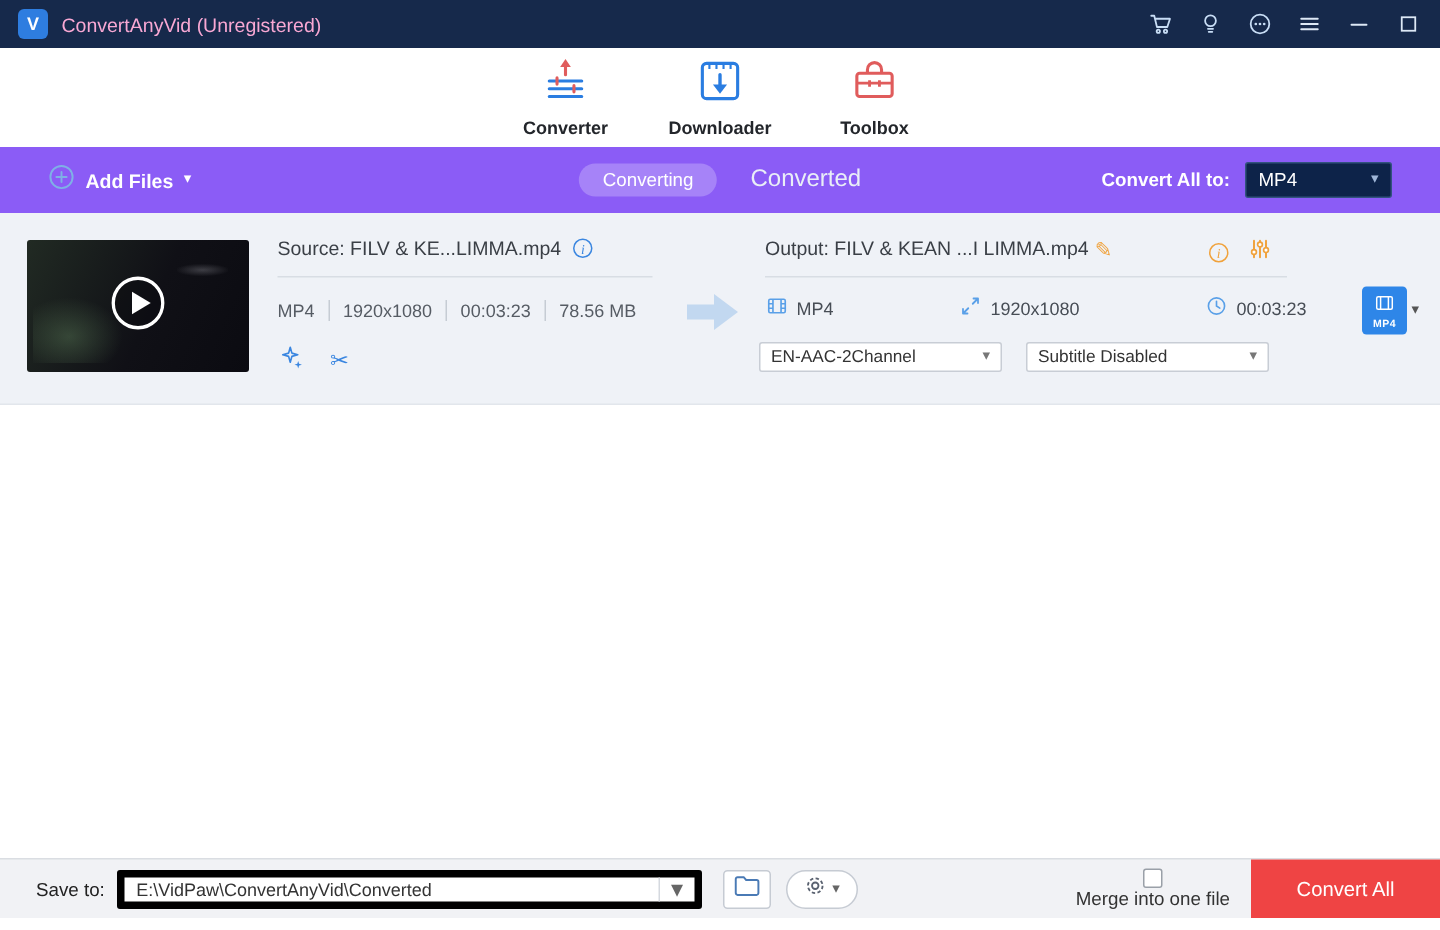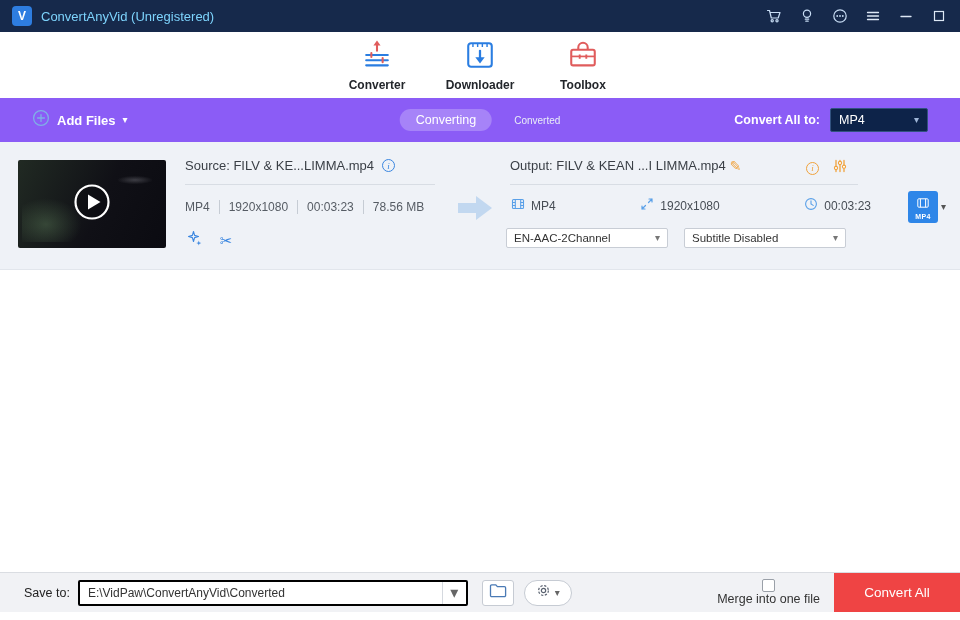--- a/index.html
+++ b/index.html
@@ -6,21 +6,21 @@
   html,body { width:960px; height:620px; }
   body { font-family:"Liberation Sans","DejaVu Sans",sans-serif; background:#fff; }
   .app { position:relative; width:960px; height:620px; background:#fff; overflow:hidden; }
 
   
   .titlebar { position:absolute; top:0; left:0; right:0; height:32px; background:#16294b;
               display:flex; align-items:center; padding:0 12px; }
   .app-logo { width:20px; height:20px; background:#2e7de0; border-radius:4px;
               display:flex; align-items:center; justify-content:center;
               color:#fff; font-size:12px; font-weight:bold; }
-  .app-title { margin-left:9px; color:#7dd3fc; font-size:13px; }
+  .app-title { margin-left:9px; color:#f9a8d4; font-size:13px; }
   .titlebar-actions { margin-left:auto; display:flex; align-items:center; gap:15px; }
   .tb-icon { width:18px; height:18px; display:flex; align-items:center; justify-content:center; cursor:pointer; }
 
   
   .nav { position:absolute; top:32px; left:0; right:0; height:66px; background:#fff;
          display:flex; justify-content:center; align-items:flex-start; gap:10px; padding-top:4px; }
   .nav-tab { width:93px; height:58px; display:flex; flex-direction:column; align-items:center;
              justify-content:center; gap:3px; border:1px solid transparent; border-radius:3px; cursor:pointer; }
   .nav-tab.active { border-color:#b8d4f2; background:#f6fbff; box-shadow:0 1px 4px rgba(60,120,200,.18); }
   .nav-tab .label { font-size:12px; font-weight:bold; color:#23262b; }
@@ -29,21 +29,21 @@
   
   .toolbar { position:absolute; top:98px; left:0; right:0; height:44px; background:#8b5cf6;
              display:flex; align-items:center; padding:0 32px; color:#fff; }
   .addfiles { display:flex; align-items:center; gap:7px; cursor:pointer; }
   .addfiles .label { font-size:13px; font-weight:bold; color:#fff; }
   .caret { font-size:10px; line-height:1; }
   .queue-tabs { position:absolute; left:50%; top:0; height:100%; transform:translateX(-50%);
                 display:flex; align-items:center; gap:22px; }
   .pill { background:rgba(255,255,255,.24); border-radius:12px; padding:4px 16px;
           font-size:12.5px; color:#fff; cursor:pointer; }
-  .queue-tab { font-size:10px; color:#e9eef7; cursor:pointer; }
+  .queue-tab { font-size:16px; color:#e9eef7; cursor:pointer; }
   .convertall-group { margin-left:auto; display:flex; align-items:center; gap:10px; }
   .convertall-label { font-size:12.5px; font-weight:bold; color:#fff; }
   .format-select { width:98px; height:24px; background:#0d2349; border:1px solid #32527f;
                    border-radius:2px; display:flex; align-items:center; padding:0 8px;
                    font-size:12.5px; color:#fff; cursor:pointer; }
   .format-select .caret { margin-left:auto; color:#9fb6d8; }
 
   
   .file-strip { position:absolute; top:142px; left:0; right:0; height:128px; background:#eff2f7;
                 border-bottom:1px solid #e2e6ec; }
@@ -90,21 +90,21 @@
   .format-badge { width:30px; height:32px; background:#2e86e8; border-radius:3px; color:#fff;
                   display:flex; flex-direction:column; align-items:center; justify-content:center; gap:1px; }
   .format-badge .txt { font-size:7px; font-weight:bold; letter-spacing:.3px; }
   .badge-caret { color:#555; }
 
   
   .footer { position:absolute; left:0; right:0; top:572px; height:40px; background:#f1f2f5;
             border-top:1px solid #dadde2; display:flex; align-items:center; padding-left:24px; }
   .saveto-label { font-size:12.5px; color:#222; }
   .path-input-wrap { margin-left:8px; width:390px; height:26px; background:#fff;
-                     border:2px solid #000000; border-radius:2px; display:flex; align-items:stretch; }
+                     border:5px solid #000000; border-radius:2px; display:flex; align-items:stretch; }
   .path-input { flex:1; border:none; outline:none; padding:0 8px; font-size:12px; color:#333;
                 font-family:"Liberation Sans","DejaVu Sans",sans-serif; background:transparent; }
   .path-caret { width:24px; border-left:1px solid #d5d9df; display:flex; align-items:center;
                 justify-content:center; color:#666; cursor:pointer; }
   .folder-btn { margin-left:14px; width:32px; height:26px; background:#fff; border:1px solid #c6cbd3;
                 border-radius:3px; display:flex; align-items:center; justify-content:center; cursor:pointer; }
   .gear-btn { margin-left:10px; width:48px; height:26px; background:#fff; border:1px solid #c6cbd3;
               border-radius:13px; display:flex; align-items:center; justify-content:center; gap:4px;
               color:#666; cursor:pointer; }
   .merge-group { margin-left:auto; display:flex; align-items:center; gap:0; margin-right:14px;flex-direction:column; }

